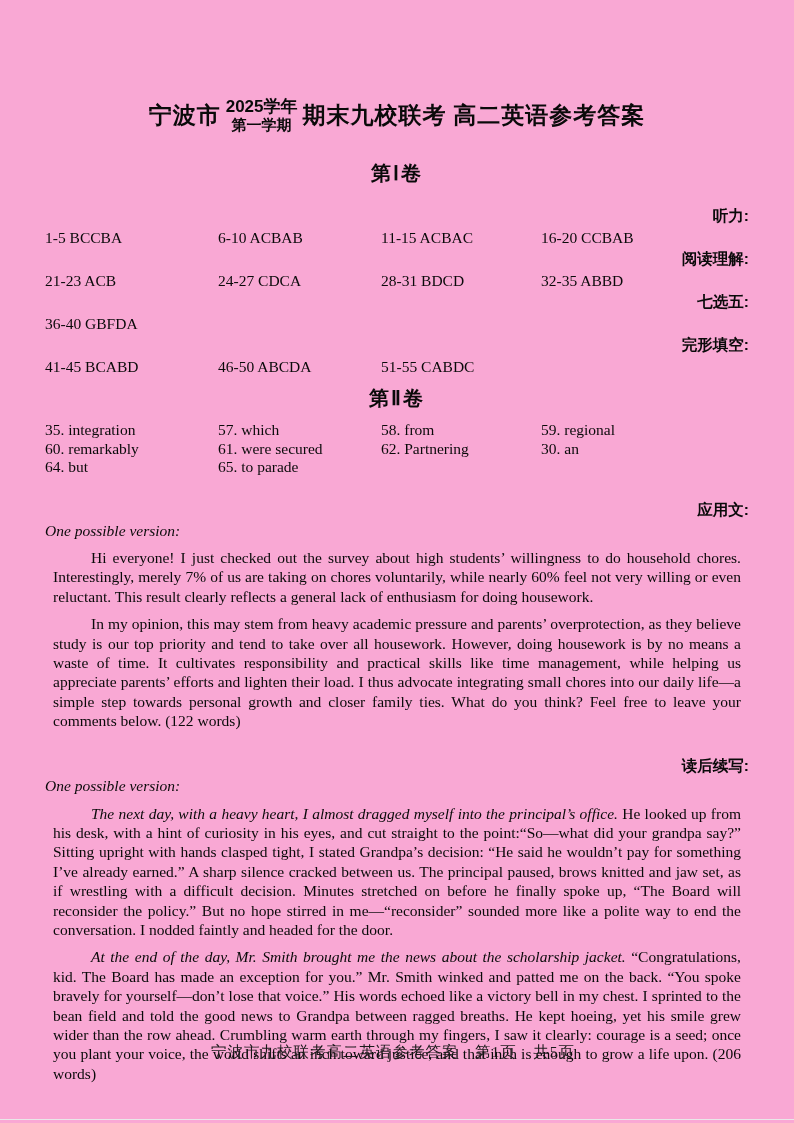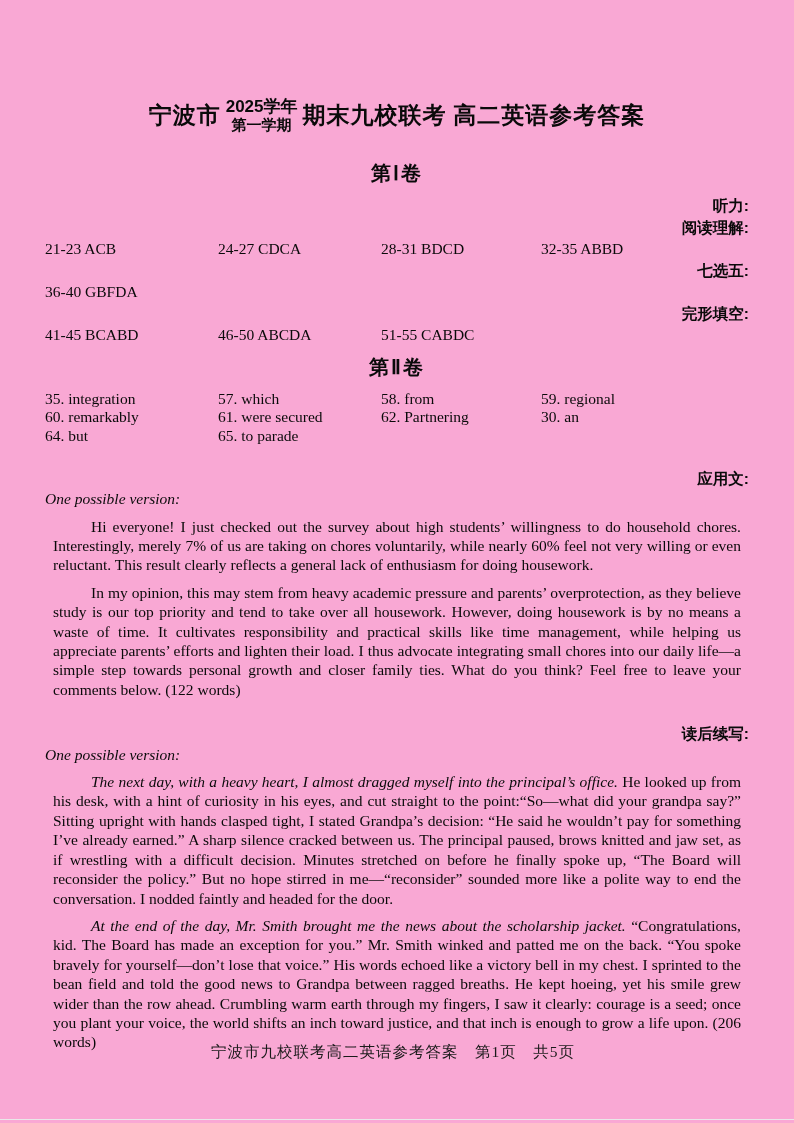--- a/index.html
+++ b/index.html
@@ -48,21 +48,21 @@
     font-family: "Liberation Sans", sans-serif;
     margin: 0 2px;
   }
   .t-stack .t-top { font-size: 17px; }
   .t-stack .t-bottom { font-size: 15px; }
   
   .part-heading {
     text-align: center;
     font-size: 20px;
     font-weight: 700;
-    margin: 16px 0 8px 0;
+    margin: 16px 0 18px 0;
     letter-spacing: 2px;
   }
   .part-heading.second {
     margin: 8px 0 9px 0;
   }
   
   .cn-label {
     font-family: "Liberation Sans", sans-serif;
     font-weight: 700;
     font-size: 15.5px;
@@ -130,20 +130,26 @@
         <span class="t-top">2025学年</span>
         <span class="t-bottom">第一学期</span>
       </span>
       <span class="t-main">期末九校联考 高二英语参考答案</span>
     </header>
 
     <h2 class="part-heading">第Ⅰ卷</h2>
 
     <section>
       <div class="cn-label">听力:</div>
+      <div class="ans-grid">
+        <span class="cell">1-5 BCCBA</span>
+        <span class="cell">6-10 ACBAB</span>
+        <span class="cell">11-15 ACBAC</span>
+        <span class="cell">16-20 CCBAB</span>
+      </div>
 
       <div class="cn-label">阅读理解:</div>
       <div class="ans-grid">
         <span class="cell">21-23 ACB</span>
         <span class="cell">24-27 CDCA</span>
         <span class="cell">28-31 BDCD</span>
         <span class="cell">32-35 ABBD</span>
       </div>
 
       <div class="cn-label">七选五:</div>

